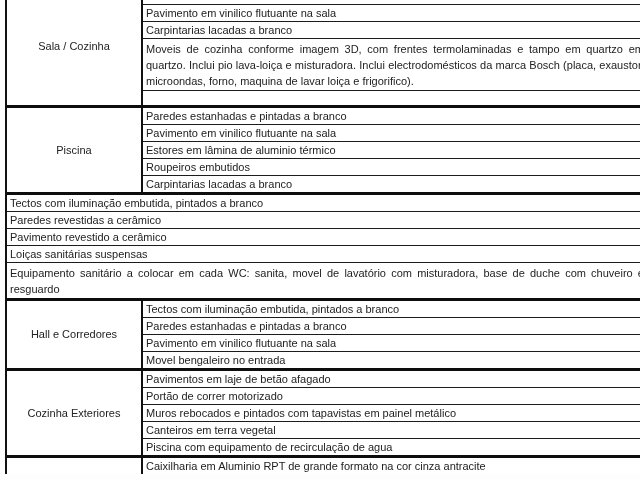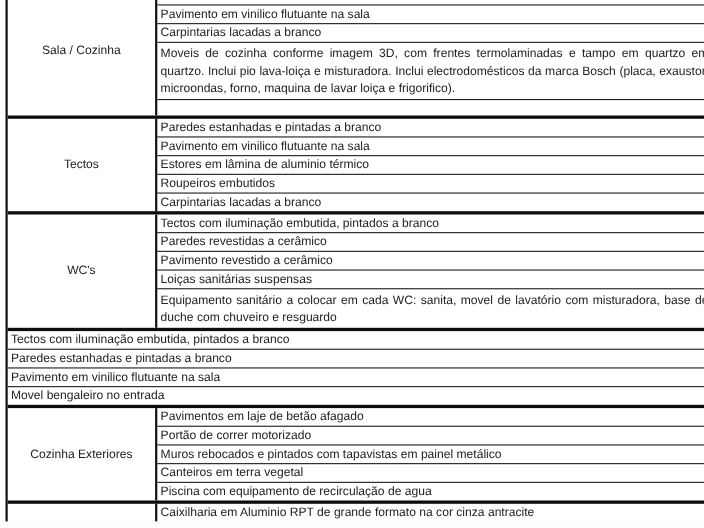--- a/index.html
+++ b/index.html
@@ -75,42 +75,42 @@
       <div class="rows">
         <div class="row">Pavimento em cerâmico na cozinha e lavandaria</div>
         <div class="row">Pavimento em vinilico flutuante na sala</div>
         <div class="row">Carpintarias lacadas a branco</div>
         <div class="row wrap">Moveis de cozinha conforme imagem 3D, com frentes termolaminadas e tampo em quartzo em quartzo. Inclui pio lava-loiça e misturadora. Inclui electrodomésticos da marca Bosch (placa, exaustor, microondas, forno, maquina de lavar loiça e frigorifico).</div>
         <div class="row empty"></div>
       </div>
     </div>
 
     <div class="group">
-      <div class="label-cell">Tectos</div>
+      <div class="label-cell">Piscina</div>
       <div class="rows">
         <div class="row">Paredes estanhadas e pintadas a branco</div>
         <div class="row">Pavimento em vinilico flutuante na sala</div>
         <div class="row">Estores em lâmina de aluminio térmico</div>
         <div class="row">Roupeiros embutidos</div>
         <div class="row">Carpintarias lacadas a branco</div>
       </div>
     </div>
 
     <div class="group">
-      <div class="label-cell">WC's</div>
       <div class="rows">
         <div class="row">Tectos com iluminação embutida, pintados a branco</div>
         <div class="row">Paredes revestidas a cerâmico</div>
         <div class="row">Pavimento revestido a cerâmico</div>
         <div class="row">Loiças sanitárias suspensas</div>
         <div class="row wrap">Equipamento sanitário a colocar em cada WC: sanita, movel de lavatório com misturadora, base de duche com chuveiro e resguardo</div>
       </div>
     </div>
 
     <div class="group">
+      <div class="label-cell">Hall e Corredores</div>
       <div class="rows">
         <div class="row">Tectos com iluminação embutida, pintados a branco</div>
         <div class="row">Paredes estanhadas e pintadas a branco</div>
         <div class="row">Pavimento em vinilico flutuante na sala</div>
         <div class="row">Movel bengaleiro no entrada</div>
       </div>
     </div>
 
     <div class="group">
       <div class="label-cell">Cozinha Exteriores</div>

